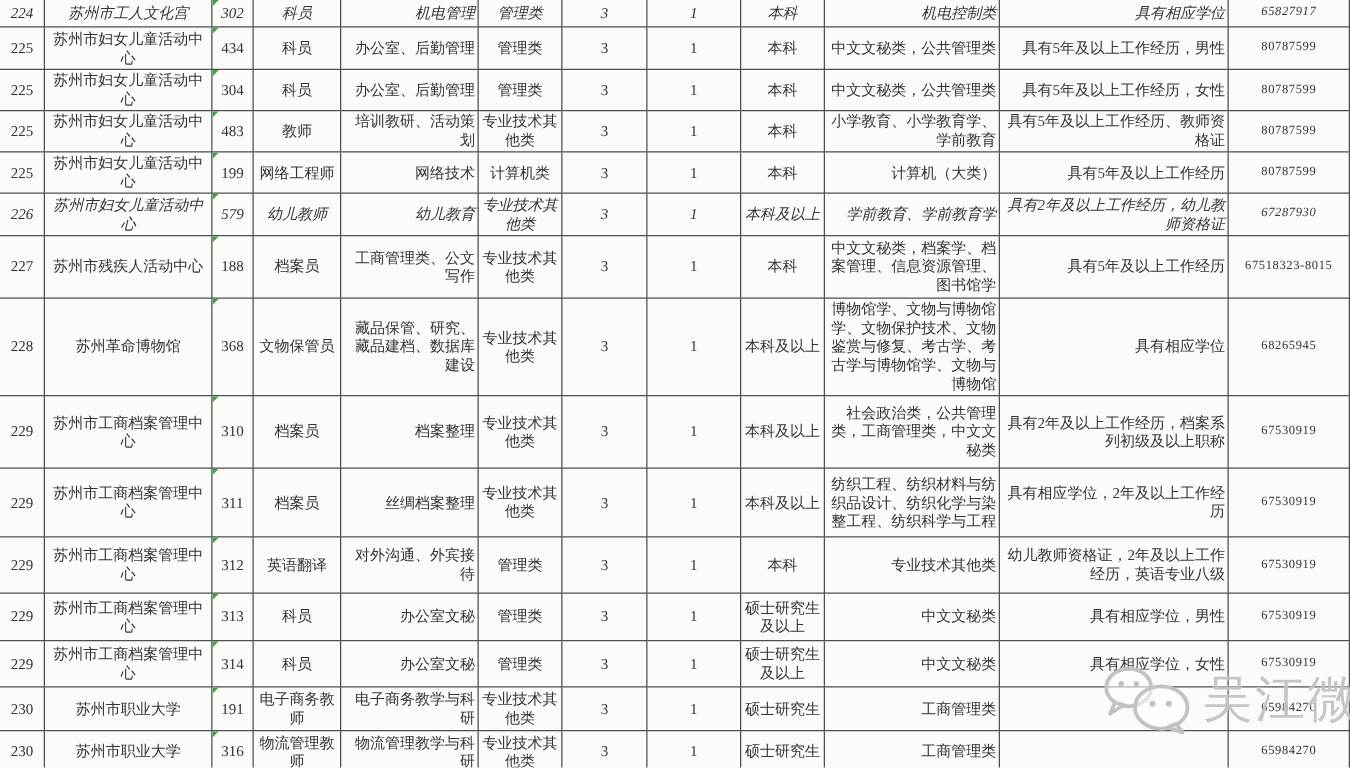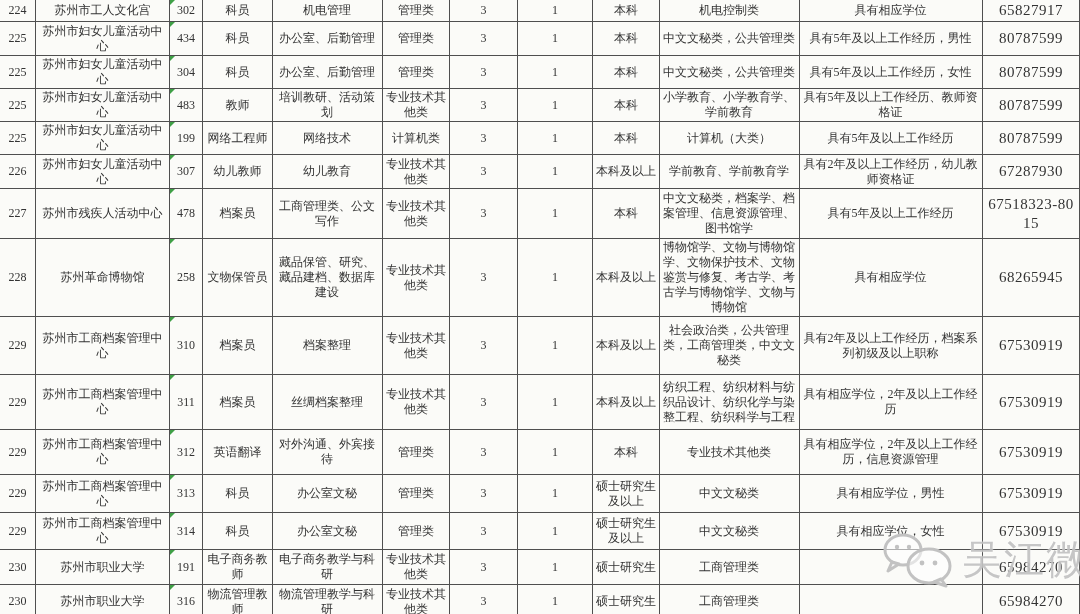--- a/index.html
+++ b/index.html
@@ -15,22 +15,22 @@
   td {
     border:1px solid #4f4f4f;
     font-size:12px; line-height:1.25;
     padding:1px 2px;
     vertical-align:middle;
     overflow:hidden;
     position:relative;
     word-break:break-all;
   }
   td.center { text-align:center; }
-  td.left   { text-align:center; padding-left:1px; }
-  td.phone  { font-size:15px; letter-spacing:0.5px; }
+  td.left   { text-align:right; padding-left:1px; }
+  td.phone  { font-size:10px; letter-spacing:0.5px; }
   .corner-marker {
     position:absolute; left:0; top:0; width:0; height:0;
     border-top:5px solid #3fa046;
     border-right:5px solid transparent;
     pointer-events:none;
   }
   .watermark {
     position:absolute; left:880px; top:526px; height:66px;
     display:flex; align-items:center; gap:6px;
     color:#c2c2c2; pointer-events:none;
@@ -56,21 +56,21 @@
         <col style="width: 110px;">
         <col style="width: 67px;">
         <col style="width: 68px;">
         <col style="width: 75px;">
         <col style="width: 67px;">
         <col style="width: 140px;">
         <col style="width: 183px;">
         <col style="width: 97px;">
       </colgroup>
     <tbody>
-        <tr style="height: 22px;">
+        <tr style="height: 22px; font-style: italic;">
           <td class="center">224</td>
           <td class="center">苏州市工人文化宫</td>
           <td class="center"><span class="corner-marker"></span><span>302</span></td>
           <td class="center">科员</td>
           <td class="left">机电管理</td>
           <td class="center">管理类</td>
           <td class="center">3</td>
           <td class="center">1</td>
           <td class="center">本科</td>
           <td class="left">机电控制类</td>
@@ -126,52 +126,52 @@
           <td class="center">网络工程师</td>
           <td class="left">网络技术</td>
           <td class="center">计算机类</td>
           <td class="center">3</td>
           <td class="center">1</td>
           <td class="center">本科</td>
           <td class="left">计算机（大类）</td>
           <td class="left">具有5年及以上工作经历</td>
           <td class="center phone">80787599</td>
         </tr>
-        <tr style="height: 34px;">
+        <tr style="height: 34px; font-style: italic;">
           <td class="center">226</td>
           <td class="center">苏州市妇女儿童活动中心</td>
-          <td class="center"><span class="corner-marker"></span><span>307</span></td>
+          <td class="center"><span class="corner-marker"></span><span>579</span></td>
           <td class="center">幼儿教师</td>
           <td class="left">幼儿教育</td>
           <td class="center">专业技术其他类</td>
           <td class="center">3</td>
           <td class="center">1</td>
           <td class="center">本科及以上</td>
           <td class="left">学前教育、学前教育学</td>
           <td class="left">具有2年及以上工作经历，幼儿教师资格证</td>
           <td class="center phone">67287930</td>
         </tr>
         <tr style="height: 50px;">
           <td class="center">227</td>
           <td class="center">苏州市残疾人活动中心</td>
-          <td class="center"><span class="corner-marker"></span><span>478</span></td>
+          <td class="center"><span class="corner-marker"></span><span>188</span></td>
           <td class="center">档案员</td>
           <td class="left">工商管理类、公文写作</td>
           <td class="center">专业技术其他类</td>
           <td class="center">3</td>
           <td class="center">1</td>
           <td class="center">本科</td>
           <td class="left">中文文秘类，档案学、档案管理、信息资源管理、图书馆学</td>
           <td class="left">具有5年及以上工作经历</td>
           <td class="center phone">67518323-8015</td>
         </tr>
         <tr style="height: 76px;">
           <td class="center">228</td>
           <td class="center">苏州革命博物馆</td>
-          <td class="center"><span class="corner-marker"></span><span>258</span></td>
+          <td class="center"><span class="corner-marker"></span><span>368</span></td>
           <td class="center">文物保管员</td>
           <td class="left">藏品保管、研究、藏品建档、数据库建设</td>
           <td class="center">专业技术其他类</td>
           <td class="center">3</td>
           <td class="center">1</td>
           <td class="center">本科及以上</td>
           <td class="left">博物馆学、文物与博物馆学、文物保护技术、文物鉴赏与修复、考古学、考古学与博物馆学、文物与博物馆</td>
           <td class="left">具有相应学位</td>
           <td class="center phone">68265945</td>
         </tr>
@@ -207,21 +207,21 @@
           <td class="center">229</td>
           <td class="center">苏州市工商档案管理中心</td>
           <td class="center"><span class="corner-marker"></span><span>312</span></td>
           <td class="center">英语翻译</td>
           <td class="left">对外沟通、外宾接待</td>
           <td class="center">管理类</td>
           <td class="center">3</td>
           <td class="center">1</td>
           <td class="center">本科</td>
           <td class="left">专业技术其他类</td>
-          <td class="left">具有相应学位，2年及以上工作经历，信息资源管理</td>
+          <td class="left">幼儿教师资格证，2年及以上工作经历，英语专业八级</td>
           <td class="center phone">67530919</td>
         </tr>
         <tr style="height: 38px;">
           <td class="center">229</td>
           <td class="center">苏州市工商档案管理中心</td>
           <td class="center"><span class="corner-marker"></span><span>313</span></td>
           <td class="center">科员</td>
           <td class="left">办公室文秘</td>
           <td class="center">管理类</td>
           <td class="center">3</td>

